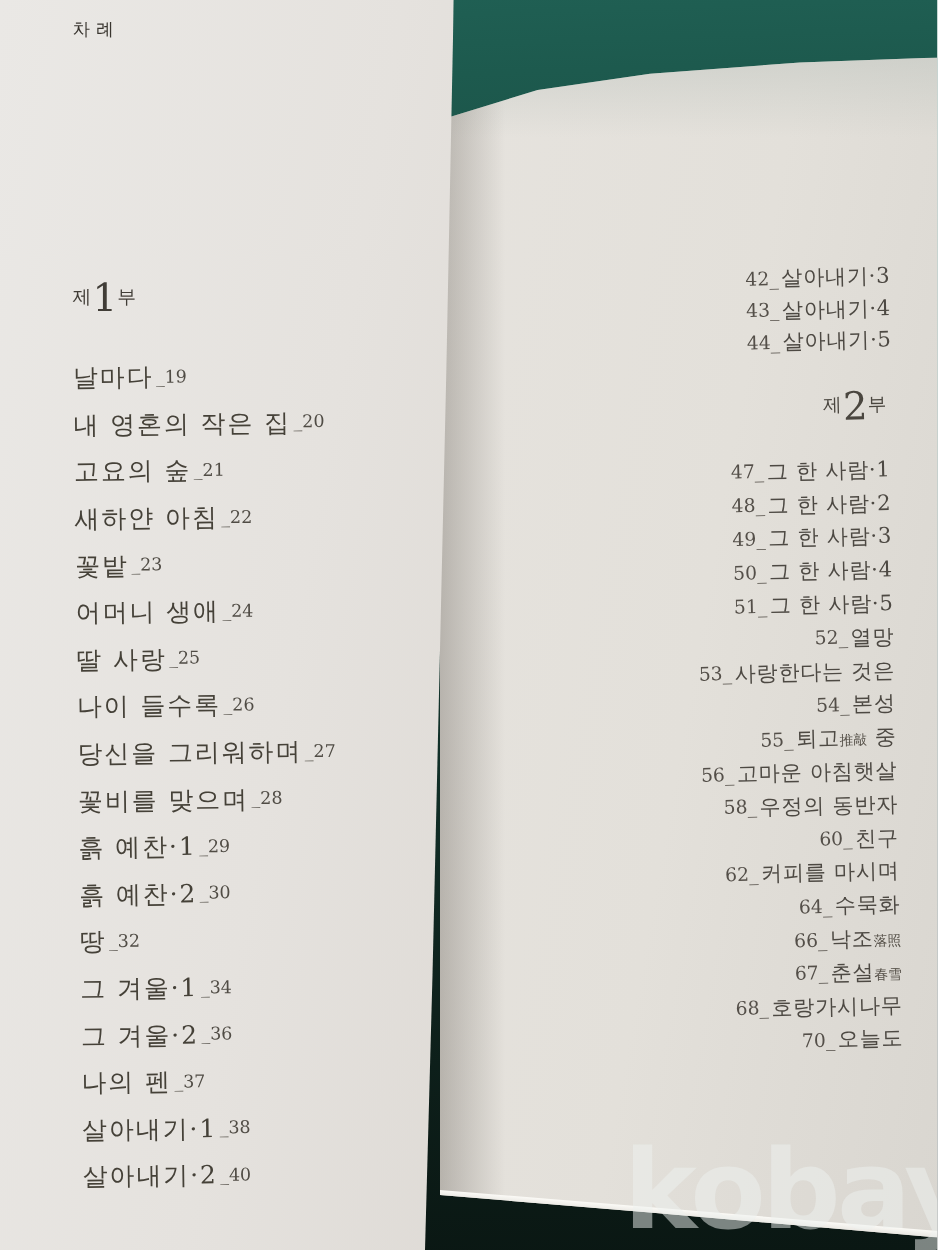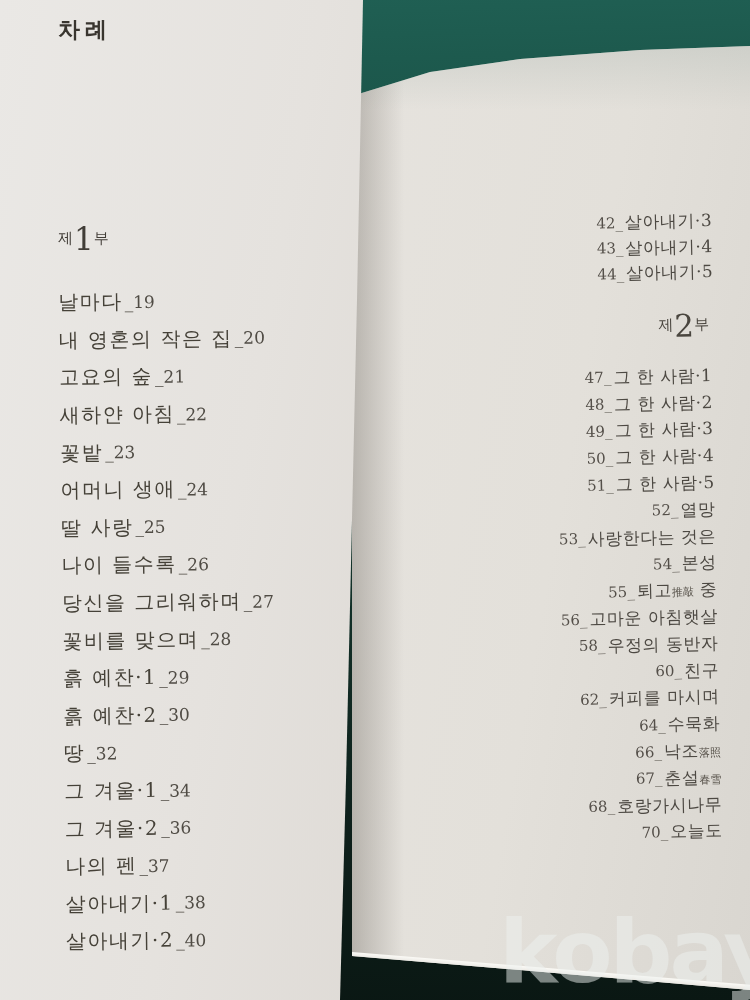--- a/index.html
+++ b/index.html
@@ -15,32 +15,32 @@
   .spine-shade{position:absolute;left:352px;top:40px;width:52px;height:930px;
     background:linear-gradient(90deg,rgba(98,92,84,.35),rgba(98,92,84,0));}
   .bottom-edge{position:absolute;left:340px;top:951px;width:440px;height:10px;
     background:linear-gradient(180deg,#fbfaf6,#d7d4ce);transform:rotate(4.7deg);transform-origin:left top;}
   
   .left-page{position:absolute;inset:0;
     clip-path:polygon(0 0,363px 0,357px 300px,352px 520px,346px 780px,340px 1000px,0 1000px);
     background:linear-gradient(100deg,#eae8e5 0%,#e5e2de 35%,#ddd9d4 65%,#cdc9c4 90%,#b9b6b1 99%);
     filter:drop-shadow(6px 2px 7px rgba(40,36,30,.45));}
   
-  .toc-title{position:absolute;left:58px;top:15px;font-size:22px;font-weight:bold;
+  .toc-title{position:absolute;left:58px;top:15px;font-size:14px;font-weight:normal;
     letter-spacing:5px;color:#39352f;}
   .preface{position:absolute;left:44px;top:76px;font-size:17px;letter-spacing:1px;color:#59554f;}
   .part{display:flex;align-items:baseline;color:#413d37;}
   .part .sm{font-size:15px;position:relative;top:-7px;letter-spacing:1px;}
   .part .big{font-size:31px;line-height:31px;}
   .l-part{position:absolute;left:58px;top:224px;}
   .r-part{position:absolute;right:40px;top:310px;justify-content:flex-end;transform:rotate(-1.2deg);transform-origin:right top;color:#4a463f;}
   .l-col{position:absolute;left:58px;top:284px;transform:rotate(-0.7deg);transform-origin:left top;}
   .l-col .toc-row{height:37.6px;display:flex;align-items:center;}
   .l-col .t{font-size:20px;letter-spacing:1.5px;color:#454138;white-space:pre;}
-  .l-col .n{font-size:17px;color:#504c45;margin-left:2px;}
+  .l-col .n{font-size:14px;color:#504c45;margin-left:2px;}
   .r-col{position:absolute;transform:rotate(-1.3deg);transform-origin:right top;}
   .r-top{right:38px;top:208px;}
   .r-main{right:38px;top:362px;}
   .r-col .toc-row{display:flex;align-items:center;justify-content:flex-end;}
   .r-top .toc-row{height:25.6px;}
   .r-main .toc-row{height:26.8px;}
   .r-col .t{font-size:17px;letter-spacing:.5px;color:#4d4943;white-space:pre;}
   .r-col .n{font-size:15px;color:#544f49;margin-right:2px;}
   .r-col .h{font-size:11px;color:#565149;position:relative;top:2px;}
   

